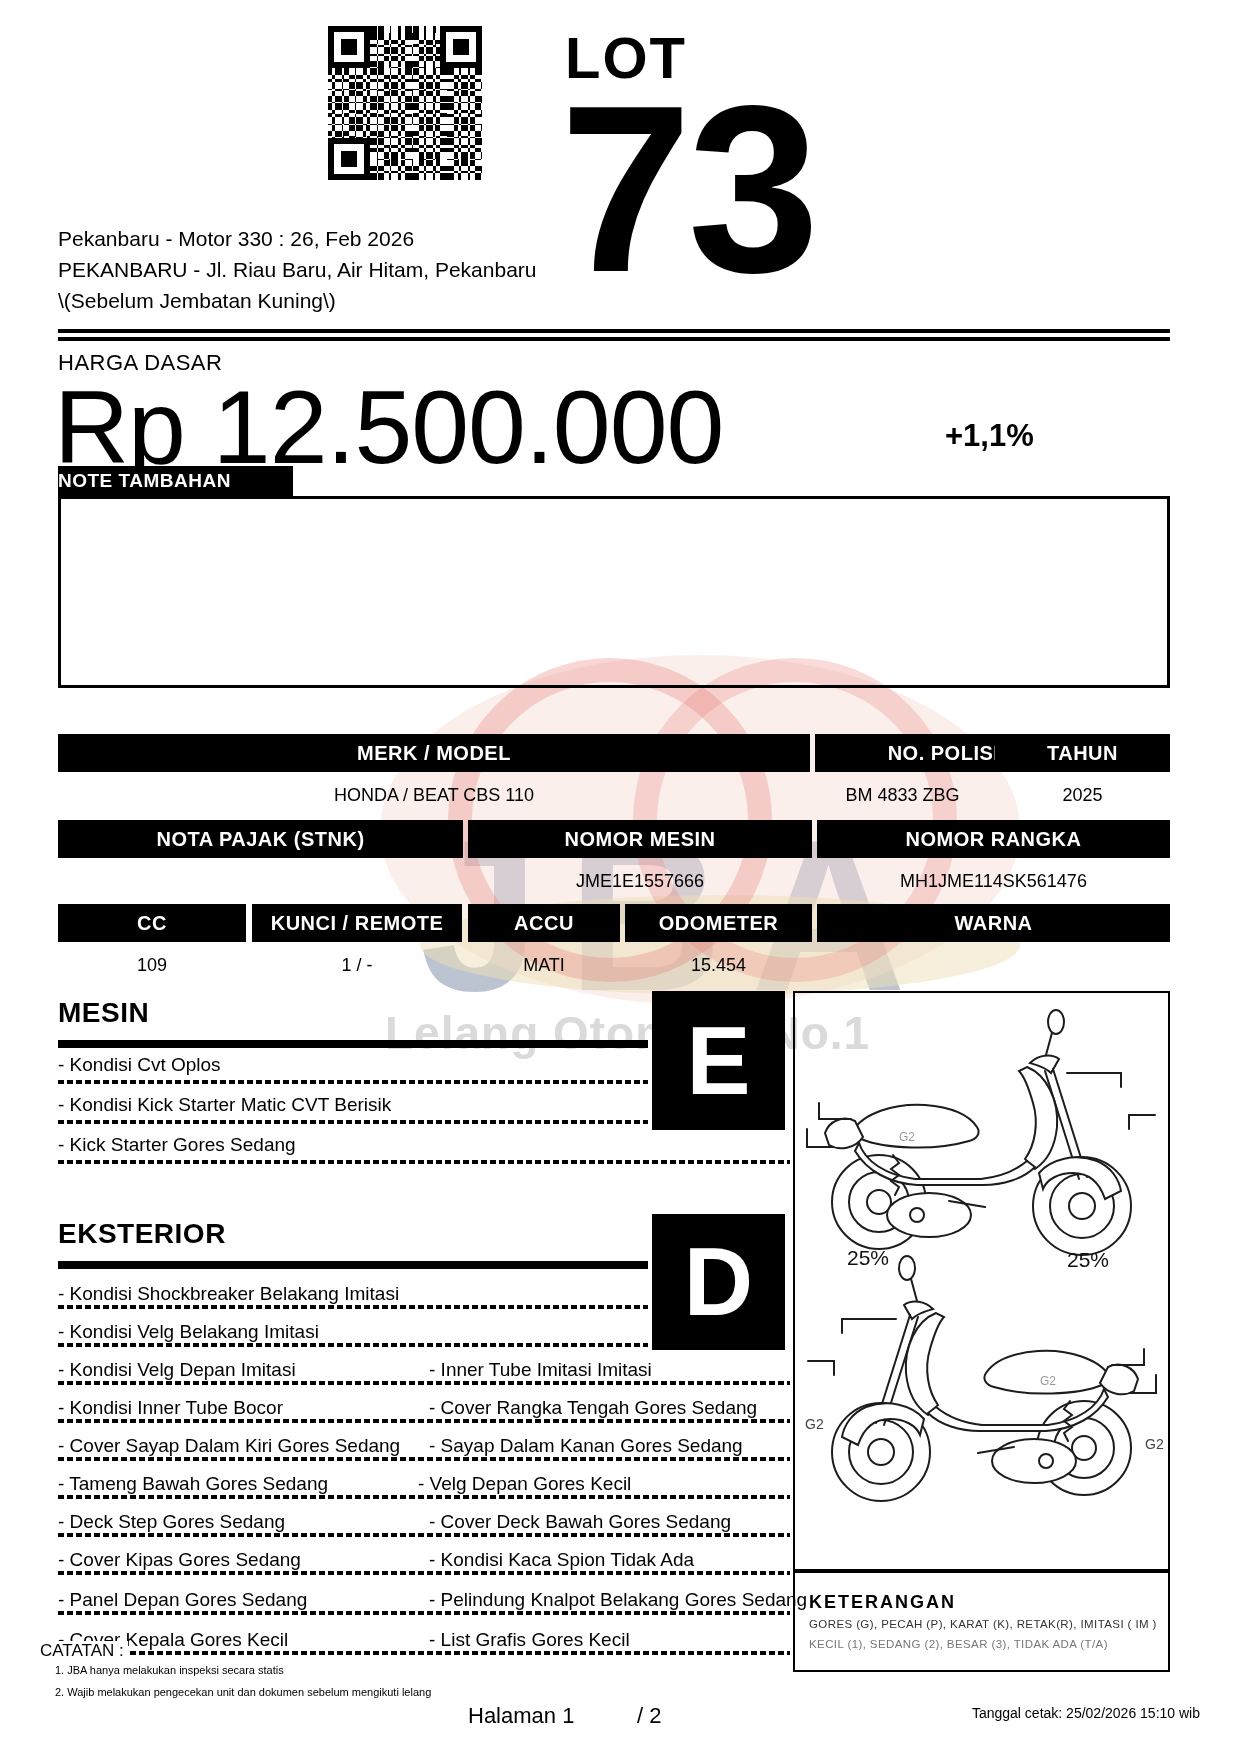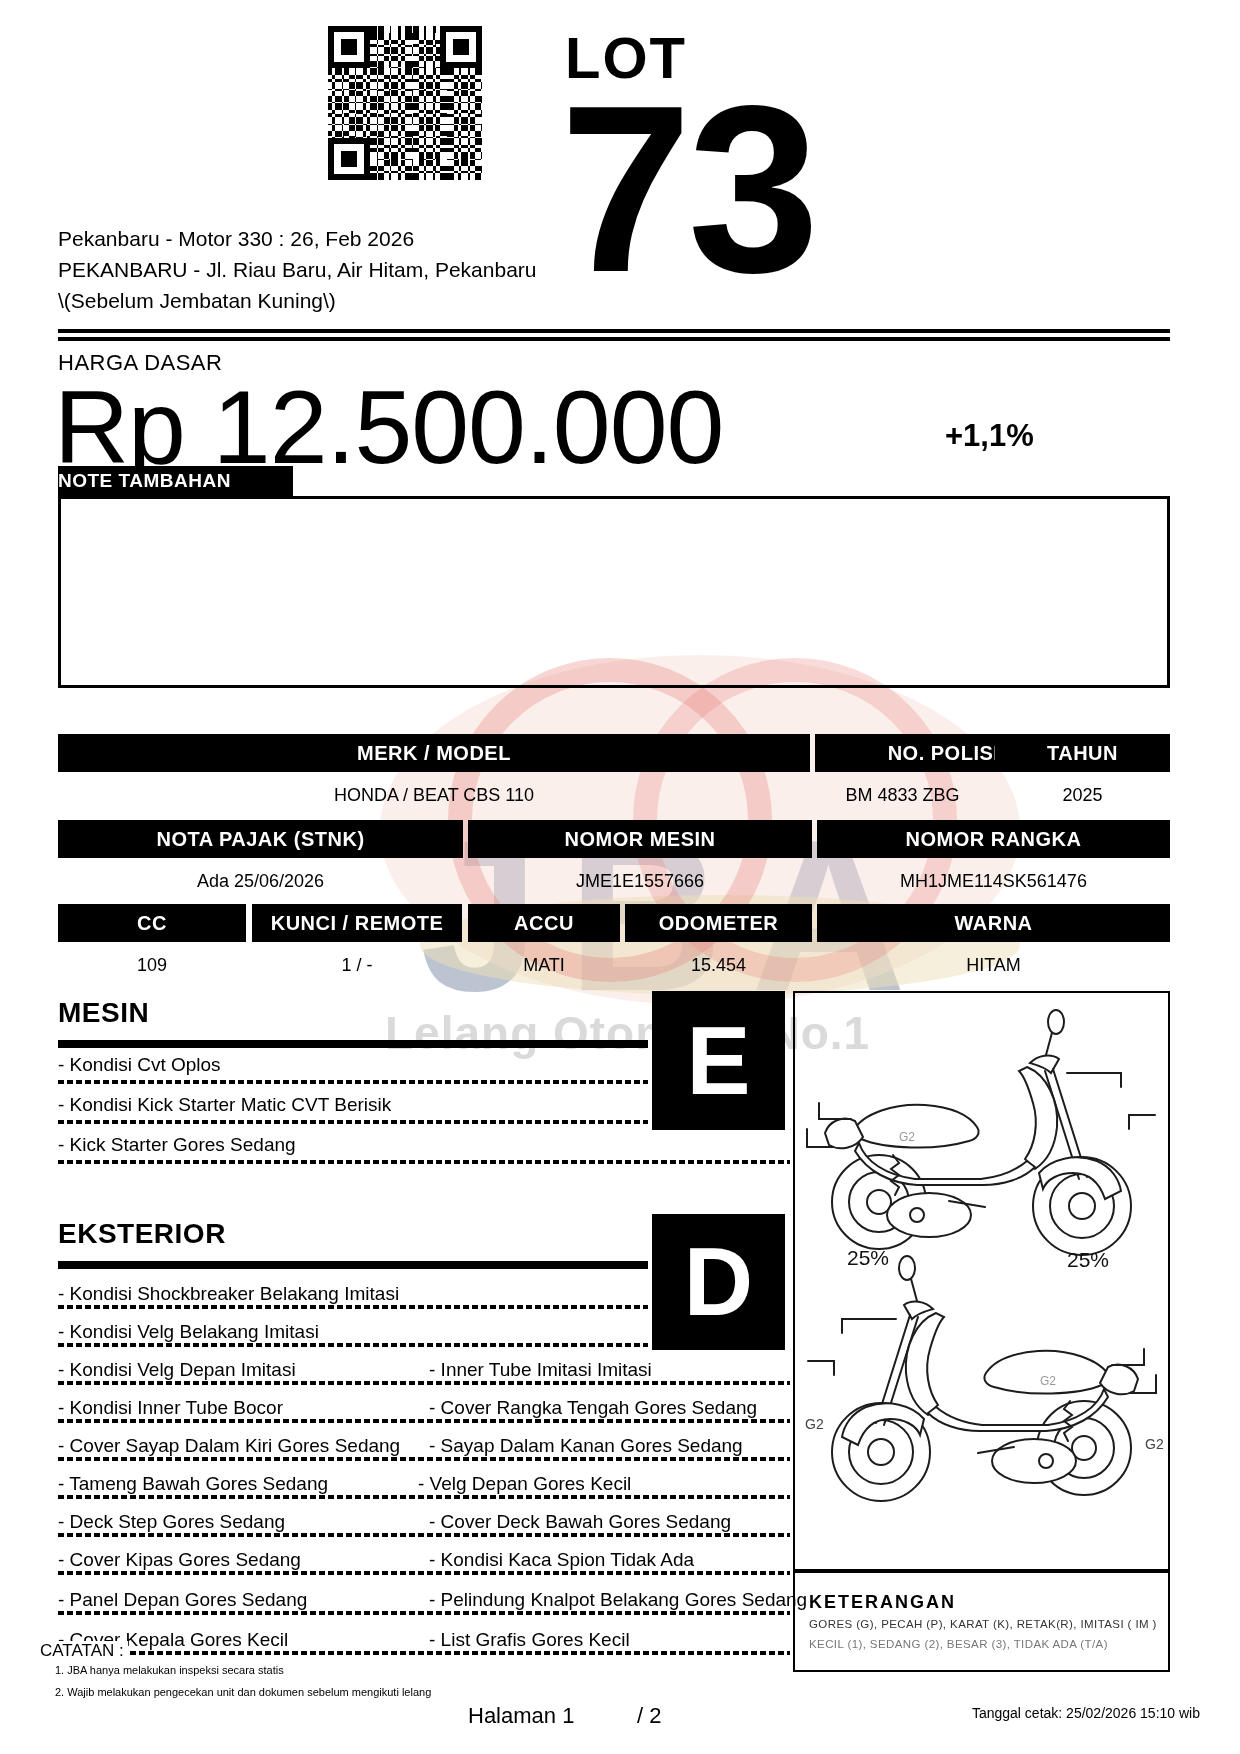--- a/index.html
+++ b/index.html
@@ -92,34 +92,32 @@
   <div class="abs z1 hdr" style="left:58px;top:734px;width:752px;">MERK / MODEL</div>
   <div class="abs z1 hdr" style="left:815px;top:734px;width:175px;padding-left:41px;">NO. POLISI</div>
   <div class="abs z1 hdr" style="left:995px;top:734px;width:175px;">TAHUN</div>
   <div class="abs z1 val" style="left:58px;top:780px;width:752px;">HONDA / BEAT CBS 110</div>
   <div class="abs z1 val" style="left:815px;top:780px;width:175px;">BM 4833 ZBG</div>
   <div class="abs z1 val" style="left:995px;top:780px;width:175px;">2025</div>
 
   <div class="abs z1 hdr" style="left:58px;top:820px;width:405px;">NOTA PAJAK (STNK)</div>
   <div class="abs z1 hdr" style="left:468px;top:820px;width:344px;">NOMOR MESIN</div>
   <div class="abs z1 hdr" style="left:817px;top:820px;width:353px;">NOMOR RANGKA</div>
-  <div class="abs z1 val" style="left:58px;top:866px;width:405px;">Ada 25/06/2026</div>
   <div class="abs z1 val" style="left:468px;top:866px;width:344px;">JME1E1557666</div>
   <div class="abs z1 val" style="left:817px;top:866px;width:353px;">MH1JME114SK561476</div>
 
   <div class="abs z1 hdr" style="left:58px;top:904px;width:188px;">CC</div>
   <div class="abs z1 hdr" style="left:252px;top:904px;width:210px;">KUNCI / REMOTE</div>
   <div class="abs z1 hdr" style="left:468px;top:904px;width:152px;">ACCU</div>
   <div class="abs z1 hdr" style="left:625px;top:904px;width:187px;">ODOMETER</div>
   <div class="abs z1 hdr" style="left:817px;top:904px;width:353px;">WARNA</div>
   <div class="abs z1 val" style="left:58px;top:950px;width:188px;">109</div>
   <div class="abs z1 val" style="left:252px;top:950px;width:210px;">1 / -</div>
   <div class="abs z1 val" style="left:468px;top:950px;width:152px;">MATI</div>
   <div class="abs z1 val" style="left:625px;top:950px;width:187px;">15.454</div>
-  <div class="abs z1 val" style="left:817px;top:950px;width:353px;">HITAM</div>
 
   <div class="abs z2 sec-title" style="left:58px;top:997px;">MESIN</div>
   <div class="abs z2 sec-bar" style="left:58px;top:1040px;width:590px;"></div>
   <div class="abs z2 grade" style="left:652px;top:991px;">E</div>
 
   <div class="abs z1 item" style="left:58px;top:1054px;">- Kondisi Cvt Oplos</div>
   <div class="abs z1 dotted" style="left:58px;top:1080px;width:590px;"></div>
   <div class="abs z1 item" style="left:58px;top:1094px;">- Kondisi Kick Starter Matic CVT Berisik</div>
   <div class="abs z1 dotted" style="left:58px;top:1120px;width:590px;"></div>
   <div class="abs z1 item" style="left:58px;top:1134px;">- Kick Starter Gores Sedang</div>

